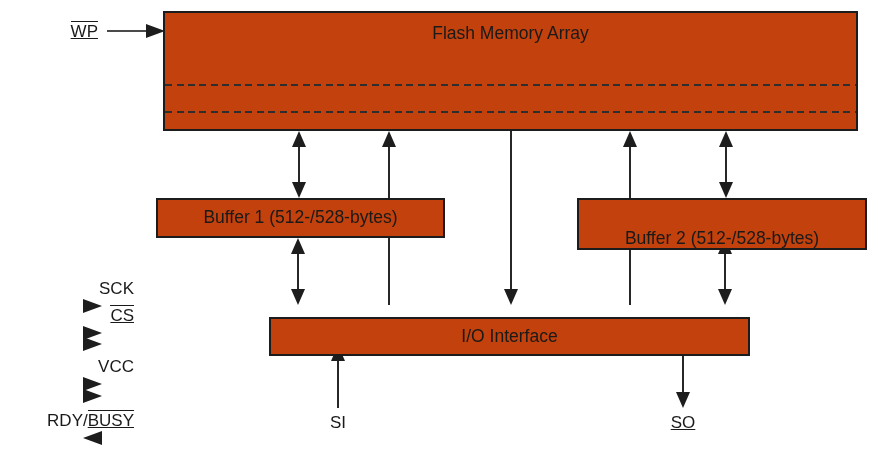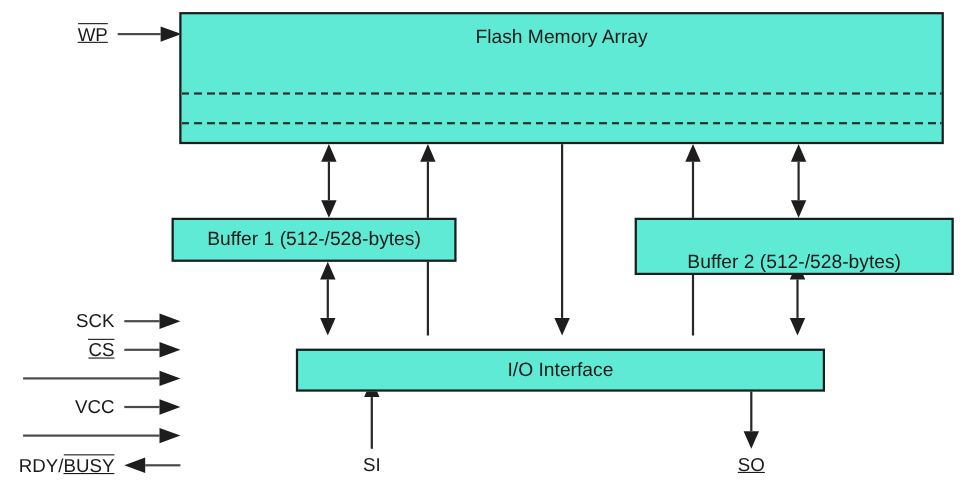--- a/index.html
+++ b/index.html
@@ -4,24 +4,24 @@
 <style>
   html,body { margin:0; padding:0; background:#ffffff; }
   .canvas {
     position:relative; width:878px; height:450px; background:#ffffff;
     font-family:"Liberation Sans", sans-serif; color:#1a1a1a; overflow:hidden;
   }
 
   
   .box {
     position:absolute; box-sizing:border-box;
-    background:#5eead4; border:2.5px solid #1c1c1c; z-index:2;
+    background:#c2410c; border:2.5px solid #1c1c1c; z-index:2;
   }
   .box-flash   { left:163px; top:11px;  width:695px; height:120px; }
-  .box-buffer1 { left:156px; top:198px; width:259px; height:40px;
+  .box-buffer1 { left:156px; top:198px; width:289px; height:40px;
                  display:flex; align-items:center; justify-content:center;text-align:right; }
   .box-buffer2 { left:577px; top:198px; width:290px; height:52px;
                  display:flex; align-items:flex-end; justify-content:center; }
   .box-io      { left:269px; top:305px; width:481px; height:39px;
                  display:flex; align-items:center; justify-content:center;margin-top:12px; }
 
   .box-label { font-size:17.5px; line-height:1.1; white-space:nowrap; }
   .flash-title { text-align:center; margin-top:11px; }
 
   .dashrule {
@@ -52,21 +52,21 @@
   .vc-so         { left:676px; top:344px; height:64px; }
 
   .pin-label { position:absolute; font-size:17px; text-align:center; width:44px; }
   .lbl-si { left:316px; top:413px; }
   .lbl-so { left:661px; top:413px;text-decoration:underline; }
 
   
   .sig-row {
     position:absolute; display:flex; align-items:center; height:26px;
   }
-  .sig-rows .sig-row { left:12px; width:152px; }
+  .sig-rows .sig-row { left:12px; width:152px;flex-direction:column; }
   .row-wp  { left:52px; top:18px; width:113px; }
   .row-0 { top:279px; } .row-1 { top:305px; } .row-2 { top:331px; }
   .row-3 { top:357px; } .row-4 { top:383px; } .row-5 { top:410px; }
 
   .sig-label { width:92px; text-align:right; font-size:17px; white-space:nowrap; line-height:1.15; }
   .row-wp .sig-label { width:46px; }
   .ov { display:inline-block; border-top:1.6px solid #1a1a1a; line-height:1.12;text-decoration:underline; }
   .ov:empty { border:none; }
 
   .harrow { flex:1 1 auto; display:flex; align-items:center; margin-left:9px; }

